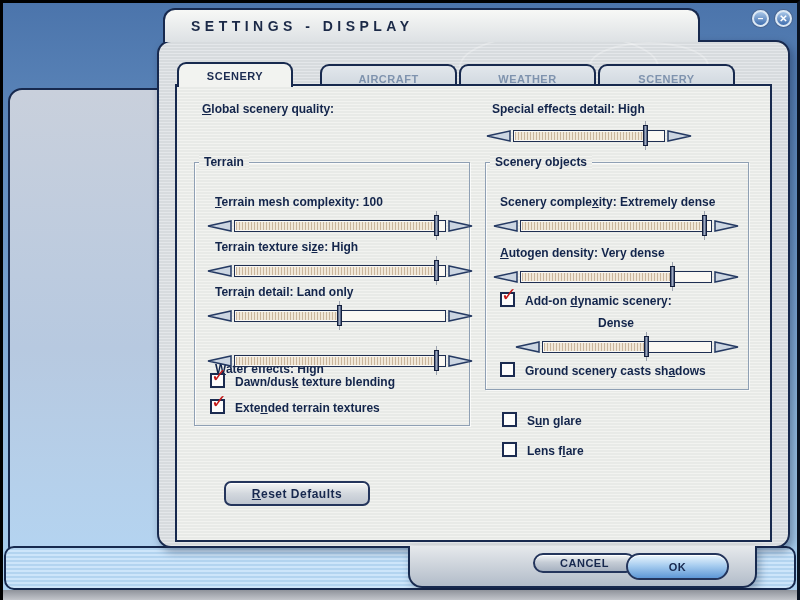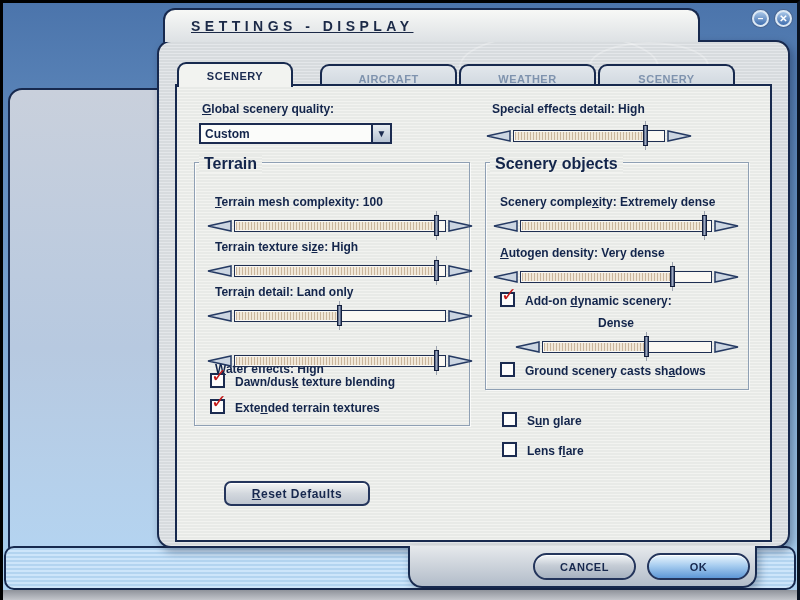--- a/index.html
+++ b/index.html
@@ -20,21 +20,21 @@
 
   
   .dialog { position:absolute; left:157px; top:40px; width:633px; height:508px;
     border:2px solid #17294e; border-radius:14px;
     background:repeating-linear-gradient(0deg,#e4e7ea 0 1px,#d7dbde 1px 3px);
     box-shadow:3px 4px 8px rgba(5,15,40,.35); z-index:5; }
   .title-tab { position:absolute; left:163px; top:8px; width:537px; height:34px;
     border:2px solid #17294e; border-bottom:none; border-radius:12px 12px 0 0;
     background:linear-gradient(180deg,#f7f8f6,#dde1e4); z-index:6;
     display:flex; align-items:center; padding-left:26px; }
-  .title-text { font-size:14px; font-weight:bold; letter-spacing:0.32em; color:#1b2947;text-decoration:underline; }
+  .title-text { font-size:14px; font-weight:bold; letter-spacing:0.32em; color:#1b2947; }
   .wm { position:absolute; border:2px solid rgba(255,255,255,.25); border-radius:50%; pointer-events:none; }
 
   .winbtn { position:absolute; width:17px; height:17px; border-radius:50%;
     border:2px solid #dce8f4; background:linear-gradient(180deg,#a8c6e8,#3f6eae);
     box-shadow:0 0 0 1px #49648e; color:#fff; font-size:10px; font-weight:bold;
     display:flex; align-items:center; justify-content:center; z-index:45; line-height:1; }
 
   
   .tab { position:absolute; top:22px; height:27px; border:2px solid #17294e; border-bottom:none;
     border-radius:9px 9px 0 0; background:linear-gradient(180deg,#e2e7ec,#ccd4dc);
@@ -44,21 +44,21 @@
 
   .page { position:absolute; left:16px; top:42px; width:597px; height:458px;
     border:2px solid #17294e; z-index:7; }
   .scan-page { background:repeating-linear-gradient(0deg,#f2f3f0 0 1px,#e8eae7 1px 3px); }
 
   .lbl { position:absolute; font-size:12px; font-weight:bold; color:#13254b; white-space:nowrap; }
   u { text-decoration:underline; }
 
   .group { position:absolute; border:1px solid #8fa0b4;
     box-shadow:inset 1px 1px 0 rgba(255,255,255,.8), 1px 1px 0 rgba(255,255,255,.7); }
-  .group-title { position:absolute; font-size:16px; font-weight:bold; color:#13254b;
+  .group-title { position:absolute; font-size:12px; font-weight:bold; color:#13254b;
     padding:0 5px; white-space:nowrap; z-index:2;text-align:right; }
 
   
   .dropdown { position:absolute; width:193px; height:21px; border:2px solid #1b2b50;
     background:#fbfcfa; display:flex; align-items:stretch; }
   .dropdown .val { flex:1; font-size:12px; font-weight:bold; color:#13254b; padding:2px 0 0 4px; }
   .dropdown .dbtn { width:19px; border-left:2px solid #1b2b50;
     background:linear-gradient(180deg,#e8edf2,#b6c3d3);
     display:flex; align-items:center; justify-content:center;
     font-size:10px; color:#1b2b50; line-height:1; }
@@ -110,26 +110,20 @@
     <div class="wm" style="left:430px; top:0; width:120px; height:48px;"></div>
 
     <div class="tab active" style="left:18px; width:116px;">SCENERY</div>
     <div class="tab" style="left:161px; width:137px;">AIRCRAFT</div>
     <div class="tab" style="left:300px; width:137px;">WEATHER</div>
     <div class="tab" style="left:439px; width:137px;">SCENERY</div>
 
     <div class="page scan-page">
 
       <div class="lbl" style="left:25px; top:16px;"><u>G</u>lobal scenery quality:</div>
-      <div class="dropdown" style="left:22px; top:37px;">
-        <span class="val">Custom</span>
-        <span class="dbtn">
-            <span>▼</span>
-          </span>
-      </div>
 
       <div class="group" style="left:17px; top:76px; width:276px; height:264px;"></div>
       <div class="group-title scan-page" style="left:22px; top:69px;">Terrain</div>
 
       <div class="lbl" style="left:38px; top:109px;"><u>T</u>errain mesh complexity: 100</div>
       <div class="slider" style="left:29px; top:129px; width:268px;">
         <svg class="arr" width="26" height="12" viewBox="0 0 26 12">
             <polygon points="25,1 25,11 2,6" fill="#ccd6e2" stroke="#253a63" stroke-width="1.5"></polygon>
           </svg>
         <div class="track">
@@ -275,18 +269,18 @@
   </div>
 
   <div class="winbtn" style="left:752px; top:10px;">
       <span>–</span>
     </div>
   <div class="winbtn" style="left:775px; top:10px;">
       <span>✕</span>
     </div>
 
   <div class="btn-bar">
-    <div class="btn pill gray-btn" style="left:123px; top:7px; width:103px; height:27px;">CANCEL</div>
-    <div class="btn pill blue-btn" style="left:237px; top:7px; width:103px; height:27px;">OK</div>
+    <div class="btn pill gray-btn" style="left:123px; top:7px; width:103px; height:20px;">CANCEL</div>
+    <div class="btn pill blue-btn" style="left:216px; top:7px; width:103px; height:27px;">OK</div>
   </div>
 
   <div class="frame"></div>
 </div>
 
 </body></html>

